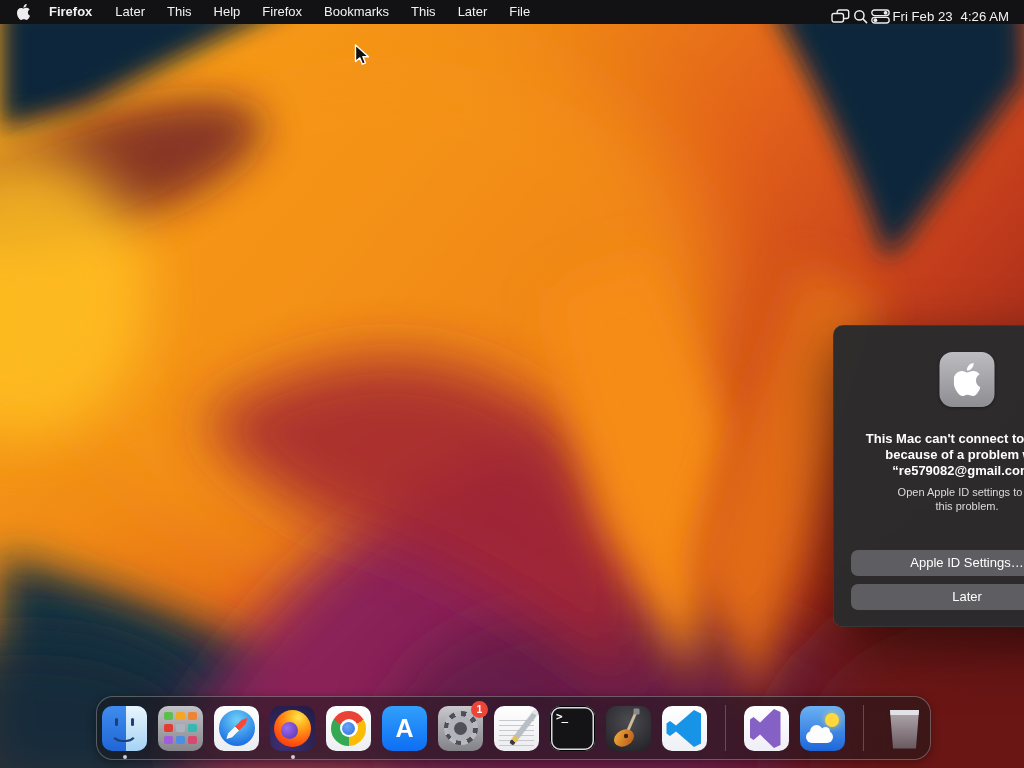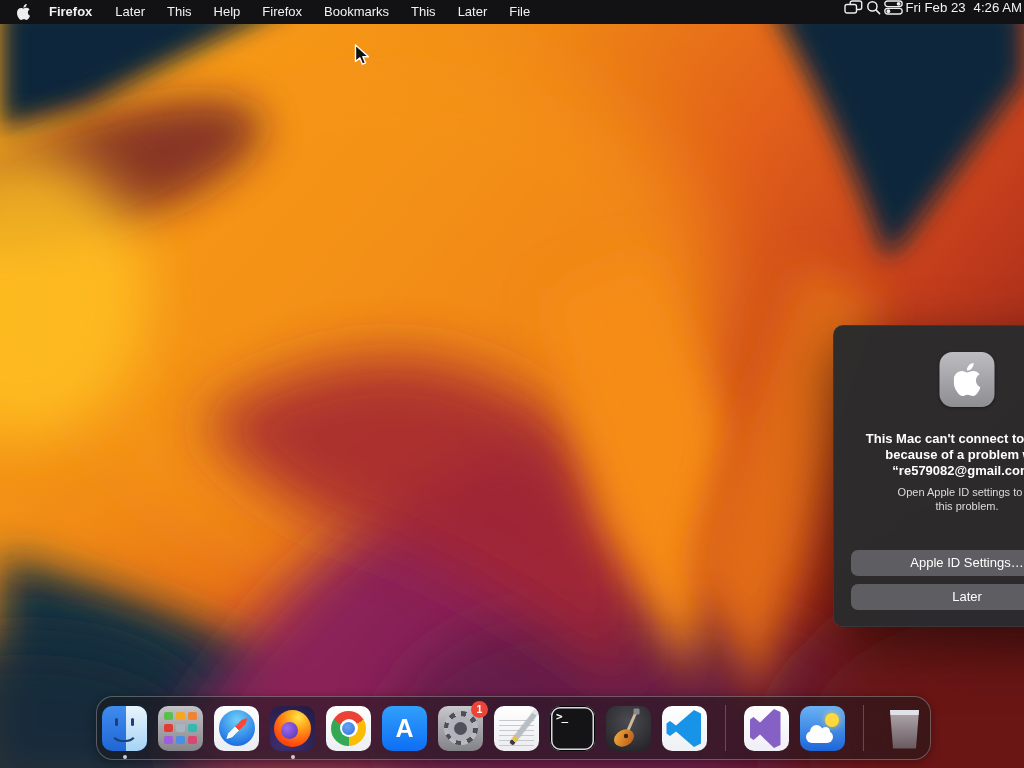--- a/index.html
+++ b/index.html
@@ -13,21 +13,21 @@
   
   .menubar{
     position:absolute;top:0;left:0;right:0;height:24px;z-index:30;
     background:#121214;display:flex;align-items:center;justify-content:space-between;
     color:#f2f2f2;font-size:13px;
   }
   .mb-left{display:flex;align-items:center;height:100%;padding-left:17px;}
   .mb-apple{display:flex;align-items:center;padding:0 10px 0 0;height:100%;}
   .mb-item{padding:0 11px;line-height:24px;white-space:nowrap;}
   .mb-item.app{font-weight:bold;padding:0 12px 0 9px;}
-  .mb-right{display:flex;align-items:flex-start;height:100%;padding-right:2px;gap:3px;}
+  .mb-right{display:flex;align-items:flex-end;height:100%;padding-right:15px;gap:3px;}
   .mb-ico{display:flex;align-items:center;}
   .mb-clock{display:flex;gap:8px;white-space:nowrap;font-size:13.2px;}
   
   .cursor{position:absolute;left:354px;top:44px;z-index:60;}
   
   .dialog{
     position:absolute;left:833px;top:325px;width:268px;height:302px;z-index:20;
     background:rgba(43,43,45,0.98);border-radius:10px;
     box-shadow:0 20px 55px rgba(0,0,0,.55),0 0 0 .5px rgba(255,255,255,.12) inset;
   }

